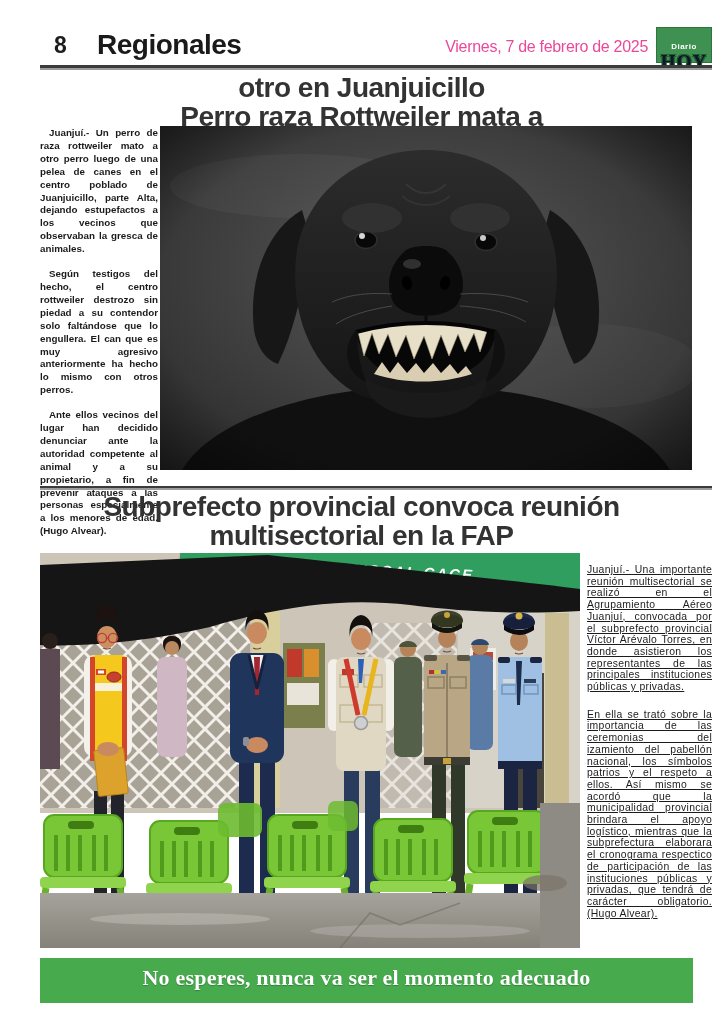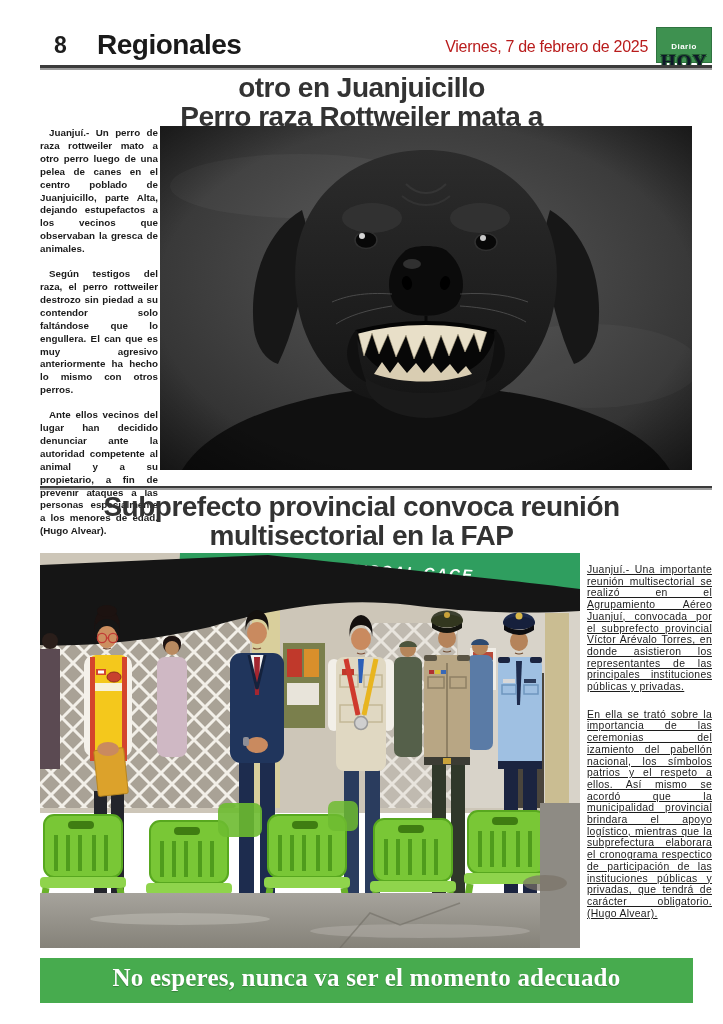--- a/index.html
+++ b/index.html
@@ -4,21 +4,21 @@
 <style>
   * { margin:0; padding:0; box-sizing:border-box; }
   html,body { background:#ffffff; }
   .page {
     position:relative; width:723px; height:1024px; background:#fff;
     font-family:"Liberation Sans", sans-serif; overflow:hidden; margin:0 auto;
   }
   
   .masthead-pagenum { position:absolute; left:54px; top:32px; font-size:23px; font-weight:bold; color:#1d1d1d; }
   .masthead-section { position:absolute; left:97px; top:29px; font-size:28px; font-weight:bold; color:#1a1a1a; letter-spacing:-0.5px; }
-  .masthead-date { position:absolute; left:420px; top:38px; width:228px; text-align:right; font-size:16px; color:#b91c1c; letter-spacing:-0.3px; }
+  .masthead-date { position:absolute; left:420px; top:38px; width:228px; text-align:right; font-size:16px; color:#ec4899; letter-spacing:-0.3px; }
   .logo { position:absolute; left:656px; top:27px; width:56px; height:36px; background:#3e9150; text-align:center; border:1px solid #2f7340; }
   .logo-top { font-size:8px; font-weight:bold; color:#ffffff; line-height:10px; padding-top:14px; letter-spacing:0.5px; }
   .logo-main { font-family:"Liberation Serif", serif; font-size:19px; font-weight:bold; color:#0f172a; line-height:20px; letter-spacing:1px;
     text-shadow:-1px -1px 0 #235c30, 1px -1px 0 #235c30, -1px 1px 0 #235c30, 1px 1px 0 #235c30; }
   .rule { position:absolute; left:40px; width:672px; height:0; border-top:3px solid #3b3b3b; box-shadow:0 2px 0 #9c9c9c; }
   .rule-header { top:65px; }
   .rule-mid { top:486px; border-top-width:2px; }
   
   .headline { position:absolute; left:60px; width:603px; text-align:center; font-weight:bold; color:#333333; font-size:28px; line-height:29px; letter-spacing:-0.5px; }
   .headline1 { top:73px; }
@@ -29,21 +29,21 @@
   .article1-body p { margin:0 0 12px; text-indent:9px; }
   .article2-body { position:absolute; left:587px; top:548px; width:125px; font-size:10.4px; line-height:11.7px; letter-spacing:0.3px; text-align:justify; color:#1c1c1c; hyphens:auto; }
   .article2-body p { margin:16px 0 11px;text-decoration:underline; }
   
   .photo1 { position:absolute; left:160px; top:126px; width:532px; height:344px; }
   .photo2 { position:absolute; left:40px; top:553px; width:540px; height:395px; }
   .photo1 svg, .photo2 svg { display:block; width:100%; height:100%; }
   
   .footer-banner { position:absolute; left:40px; top:958px; width:653px; height:45px; background:#47ab4e;
     display:flex; align-items:center; justify-content:center; padding-bottom:5px; }
-  .footer-banner span { font-family:"Liberation Serif", serif; font-size:25px; font-weight:bold; color:#ffffff; letter-spacing:0.2px;
+  .footer-banner span { font-family:"Liberation Serif", serif; font-size:22px; font-weight:bold; color:#ffffff; letter-spacing:0.2px;
     text-shadow:0 1px 1px rgba(0,0,0,0.25); }
 </style>
 </head>
 <body>
 
 <div class="page">
 
   <div class="masthead-pagenum">8</div>
   <div class="masthead-section">Regionales</div>
   <div class="masthead-date">Viernes, 7 de febrero de 2025</div>
@@ -53,21 +53,21 @@
   </div>
   <div class="rule rule-header"></div>
 
   <h1 class="headline headline1">
     <span class="hl-line">otro en Juanjuicillo</span>
     <span class="hl-line">Perro raza Rottweiler mata a</span>
   </h1>
 
   <div class="article1-body">
     <p>Juanjuí.- Un perro de raza rottweiler mato a otro perro luego de una pelea de canes en el centro poblado de Juanjuicillo, parte Alta, dejando estupefactos a los vecinos que observaban la gresca de animales.</p>
-    <p>Según testigos del raza, el perro rottweiler destrozo sin piedad a su contendor solo faltándose que lo engullera. El can que es muy agresivo anteriormente ha hecho lo mismo con otros perros.</p>
+    <p>Según testigos del hecho, el centro rottweiler destrozo sin piedad a su contendor solo faltándose que lo engullera. El can que es muy agresivo anteriormente ha hecho lo mismo con otros perros.</p>
     <p>Ante ellos vecinos del lugar han decidido denunciar ante la autoridad competente al animal y a su propietario, a fin de prevenir ataques a las personas especialmente a los menores de edad. (Hugo Alvear).</p>
   </div>
 
   <div class="photo1">
     <svg viewBox="0 0 532 344" preserveAspectRatio="none">
       <defs>
         <radialGradient id="dgBg" cx="50%" cy="42%" r="78%">
           <stop offset="0" stop-color="#585858"></stop>
             <stop offset="0.55" stop-color="#3d3d3d"></stop>
             <stop offset="1" stop-color="#262626"></stop>

